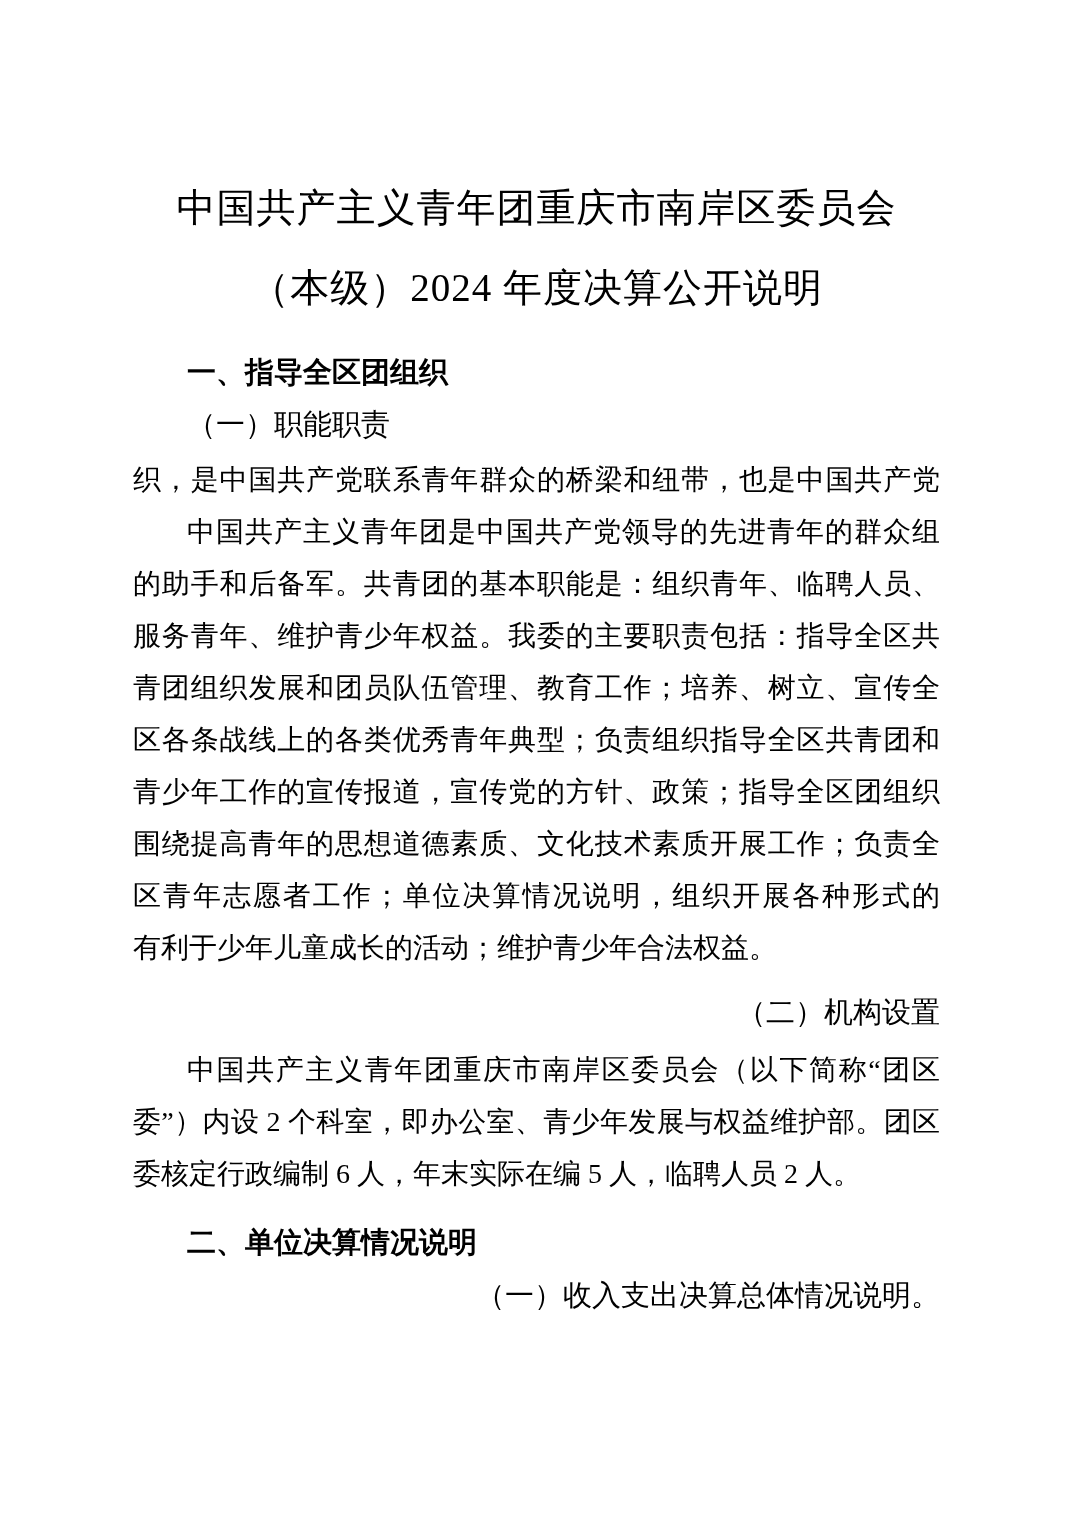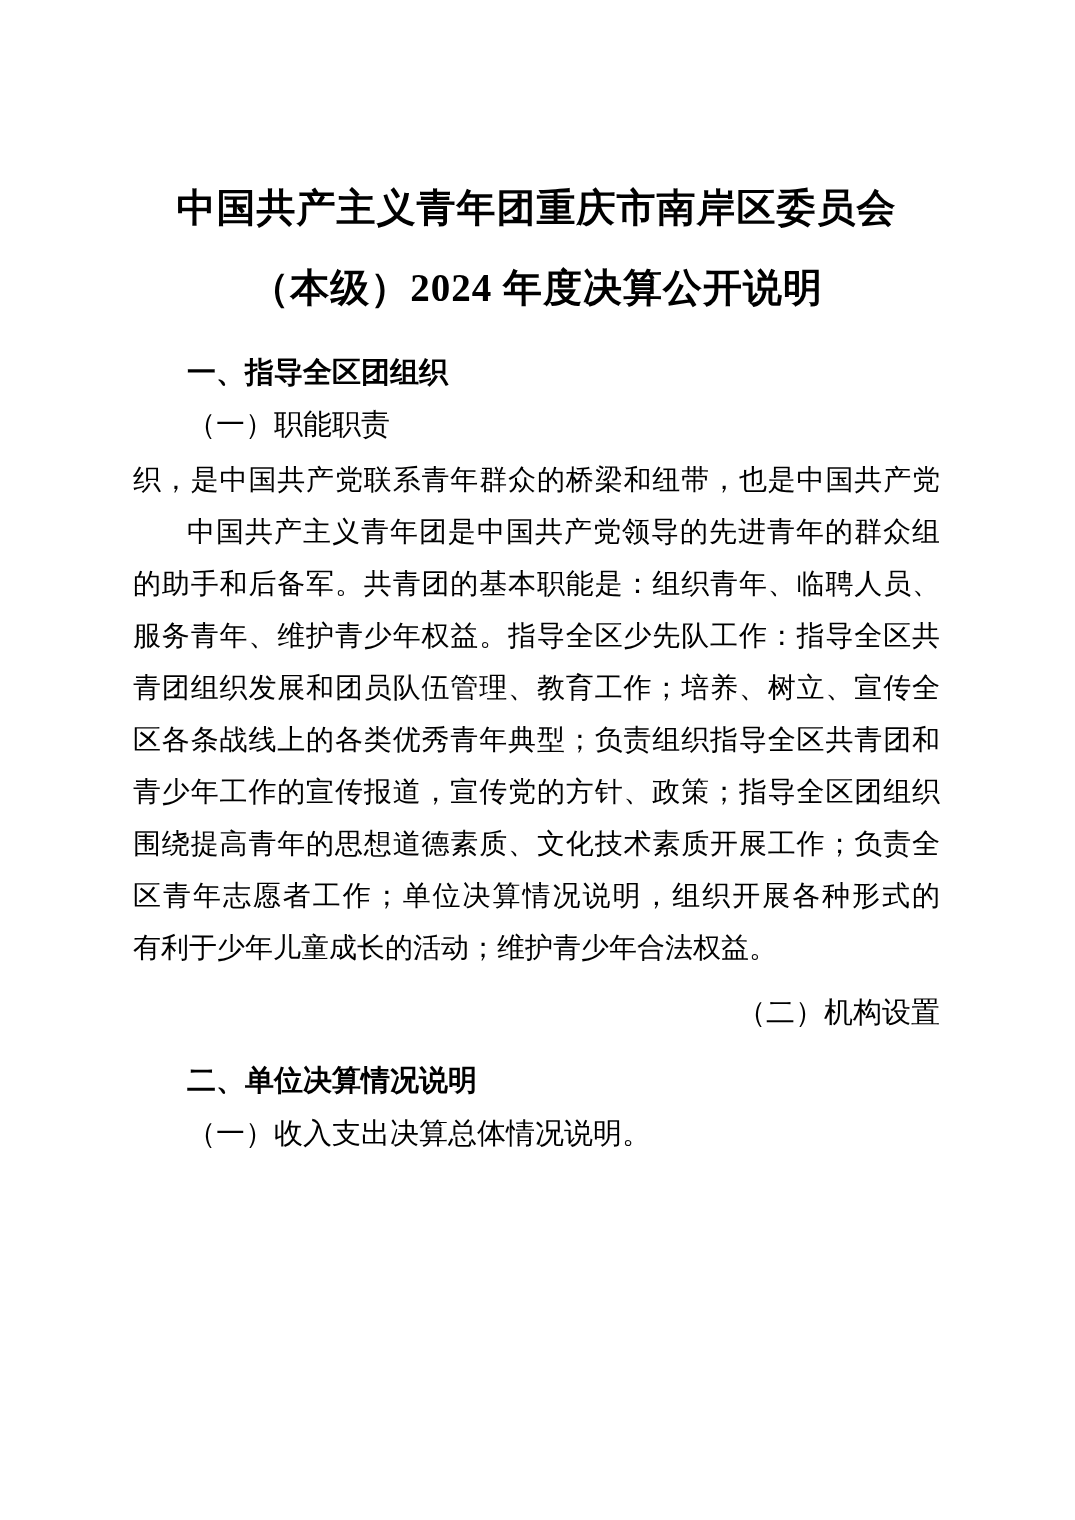--- a/index.html
+++ b/index.html
@@ -21,21 +21,21 @@
     height: 1520px;
     background: #ffffff;
   }
   .content {
     padding: 0 135px 0 133px;
   }
   
   .doc-title {
     font-size: 39px;
     line-height: 44px;
-    font-weight: 700;
+    font-weight: 400;
     text-align: center;
     letter-spacing: 1px;
     font-family: "Liberation Serif", "DejaVu Serif", serif;
   }
   .doc-title.line1 { margin-top: 186px; }
   .doc-title.line2 { margin-top: 36px; }
   
   .h-black {
     font-family: "Liberation Sans", "DejaVu Sans", sans-serif;
     font-weight: 700;
@@ -47,21 +47,21 @@
   .h2a { margin-top: 16px; }
   
   .h-kai {
     font-size: 29px;
     line-height: 52px;
     text-indent: 54px;
     font-weight: 400;
   }
   .sub1 { margin-top: 0; }
   .sub2 { margin-top: 12px; text-align: right; }
-  .sub3 { margin-top: 1px; }
+  .sub3 { margin-top: 1px; text-align: right; }
   
   .para { margin: 0; }
   .para.p1 { margin-top: 4px; }
   .para.p2 { margin-top: 6px; }
   .bline {
     font-size: 28px;
     line-height: 52px;
     text-align: justify;
     text-align-last: justify;
     text-justify: inter-character;
@@ -79,31 +79,36 @@
     <div class="doc-title line2">（本级）2024 年度决算公开说明</div>
 
     <div class="h-black h1a">一、指导全区团组织</div>
 
     <div class="h-kai sub1">（一）职能职责</div>
 
     <div class="para p1">
       <div class="bline">织，是中国共产党联系青年群众的桥梁和纽带，也是中国共产党</div>
       <div class="bline first">中国共产主义青年团是中国共产党领导的先进青年的群众组</div>
       <div class="bline">的助手和后备军。共青团的基本职能是：组织青年、临聘人员、</div>
-      <div class="bline">服务青年、维护青少年权益。指导全区少先队工作：指导全区共</div>
+      <div class="bline">服务青年、维护青少年权益。我委的主要职责包括：指导全区共</div>
       <div class="bline">青团组织发展和团员队伍管理、教育工作；培养、树立、宣传全</div>
       <div class="bline">区各条战线上的各类优秀青年典型；负责组织指导全区共青团和</div>
       <div class="bline">青少年工作的宣传报道，宣传党的方针、政策；指导全区团组织</div>
       <div class="bline">围绕提高青年的思想道德素质、文化技术素质开展工作；负责全</div>
       <div class="bline">区青年志愿者工作；单位决算情况说明，组织开展各种形式的</div>
       <div class="bline last">有利于少年儿童成长的活动；维护青少年合法权益。</div>
     </div>
 
     <div class="h-kai sub2">（二）机构设置</div>
 
+    <div class="para p2">
+      <div class="bline first">中国共产主义青年团重庆市南岸区委员会（以下简称“团区</div>
+      <div class="bline">委”）内设 2 个科室，即办公室、青少年发展与权益维护部。团区</div>
+      <div class="bline last">委核定行政编制 6 人，年末实际在编 5 人，临聘人员 2 人。</div>
+    </div>
 
     <div class="h-black h2a">二、单位决算情况说明</div>
 
     <div class="h-kai sub3">（一）收入支出决算总体情况说明。</div>
 
   </div>
 
 </div>
 
 </body></html>

